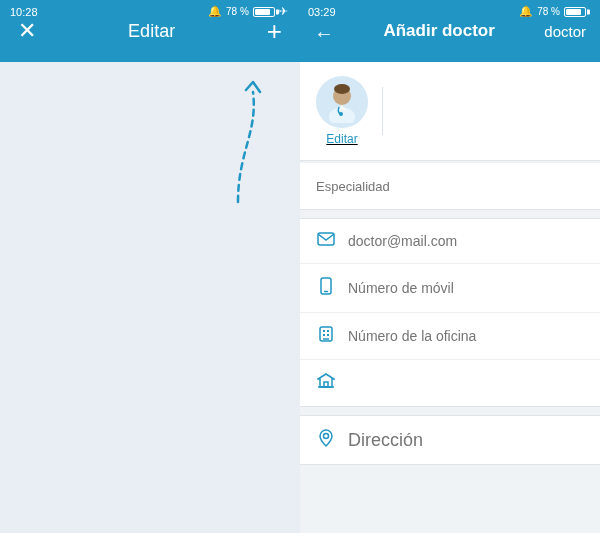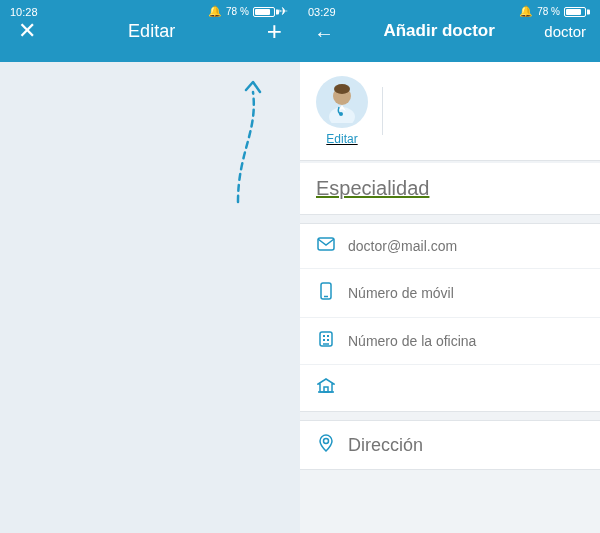--- a/index.html
+++ b/index.html
@@ -164,25 +164,24 @@
     .specialty-section {
       background: #fff;
       padding: 14px 16px;
       border-bottom: 1px solid #e0e4e8;
       margin-top: 2px;
     }
 
     .specialty-input {
       border: none;
       outline: none;
-      font-size: 20px;
+      font-size: 13px;
       color: #4d7c0f;
       background: transparent;
       width: 100%;
-      text-decoration: underline;
     }
 
     
     .contact-section {
       background: #fff;
       margin-top: 8px;
       border-top: 1px solid #e0e4e8;
       border-bottom: 1px solid #e0e4e8;
     }
 

